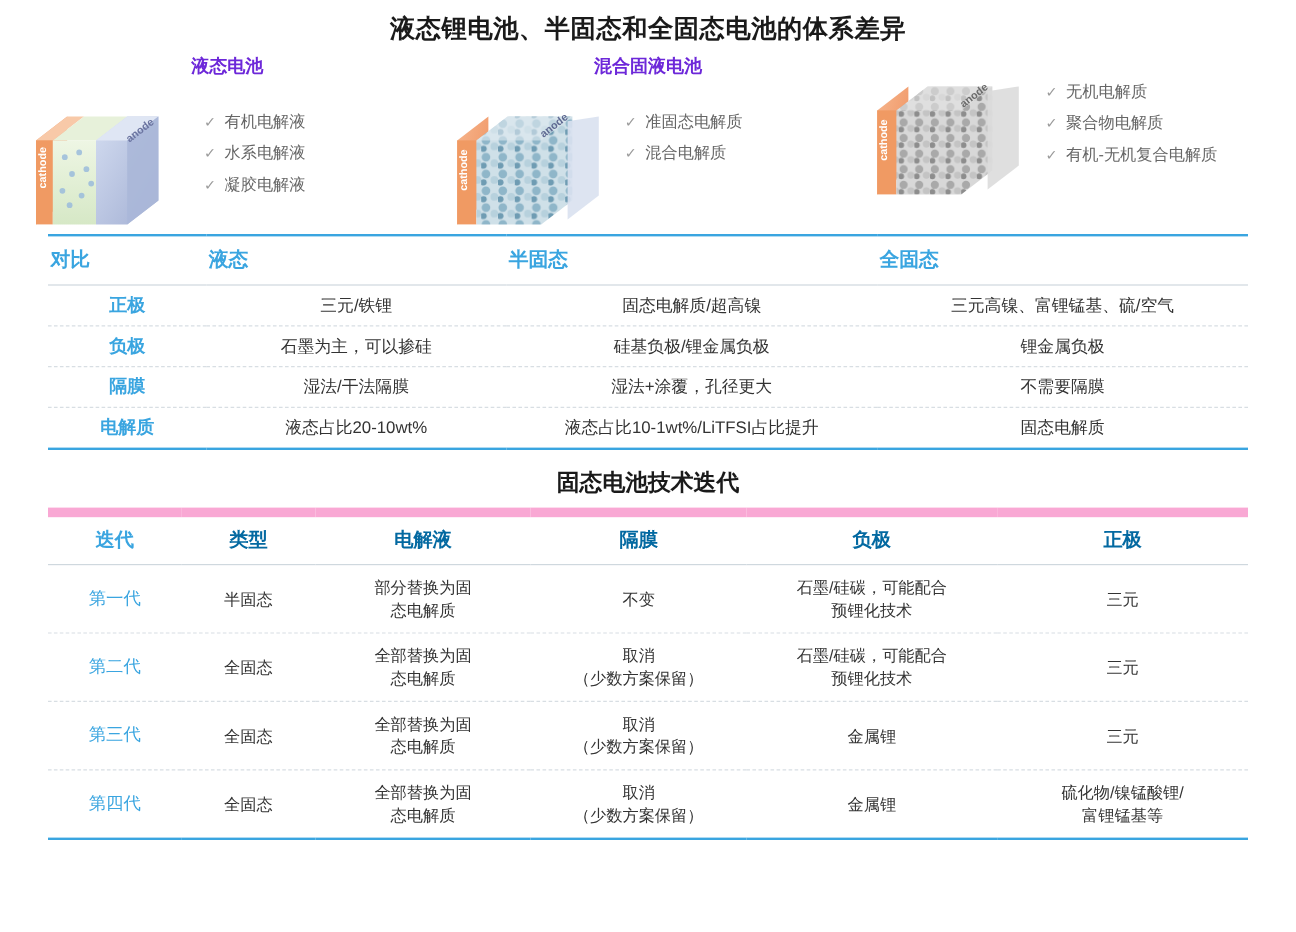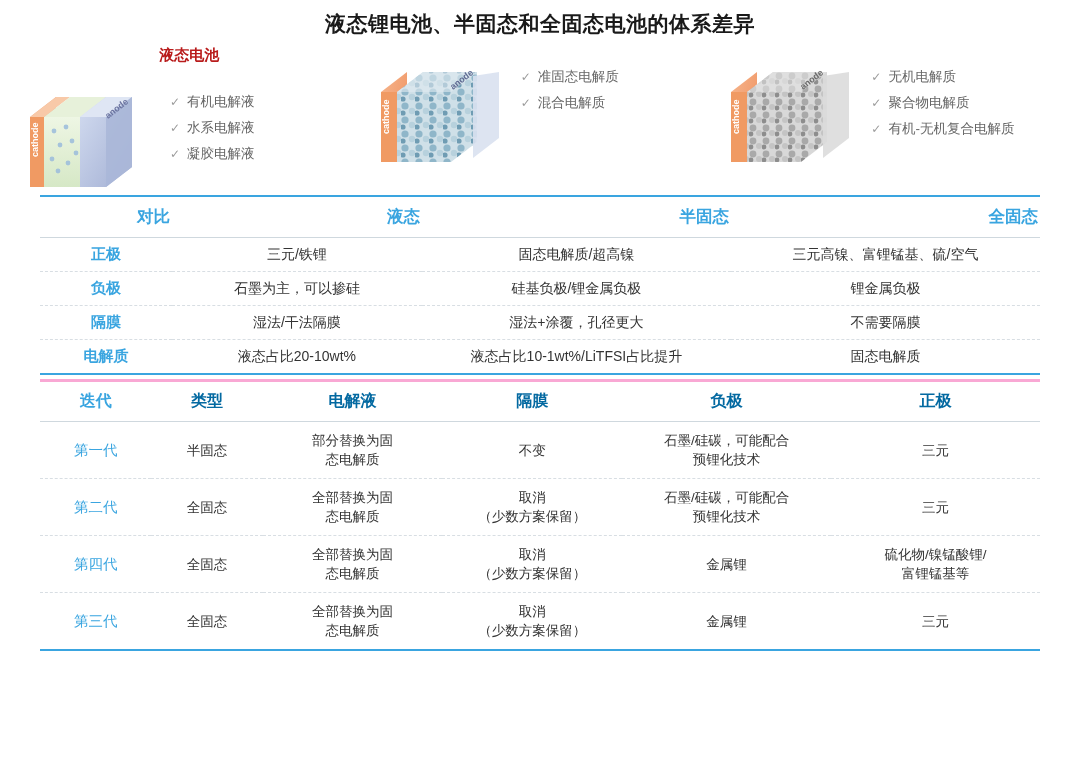--- a/index.html
+++ b/index.html
@@ -38,21 +38,21 @@
     padding: 0 14px;
   }
   .col {
     flex: 1;
     position: relative;
   }
   .col-title {
     text-align: center;
     font-size: 15px;
     font-weight: bold;
-    color: #b91c1c;
+    color: #6d28d9;
     margin-bottom: 6px;
   }
   .col-body {
     display: flex;
     align-items: flex-start;
     gap: 8px;
     padding-left: 8px;
   }
 
   
@@ -88,21 +88,21 @@
   table {
     width: 100%;
     border-collapse: collapse;
     table-layout: fixed;
   }
   .t1 thead th {
     font-size: 16.5px;
     font-weight: bold;
     color: #3aa5e0;
     padding: 9px 2px;
-    text-align: right;
+    text-align: left;
   }
   .t1 thead th.first,
   .t2 thead th.first {
     color: #3aa5e0;
   }
   .t1 { border-top: 2px solid #3aa5e0; border-bottom: 2px solid #3aa5e0; }
   .t1 thead tr { border-bottom: 1px solid #cfd8de; }
   .t1 tbody td {
     font-size: 14px;
     padding: 7px 2px;
@@ -118,21 +118,21 @@
   }
 
   .subtitle {
     text-align: center;
     font-size: 19px;
     font-weight: bold;
     color: #1a1a1a;
     margin: 14px 0 8px 0;
   }
 
-  .t2 { border-top: 3px solid #f9a8d4; border-bottom: 2px solid #3aa5e0; }
+  .t2 { border-top: 8px solid #f9a8d4; border-bottom: 2px solid #3aa5e0; }
   .t2 thead th {
     font-size: 16px;
     font-weight: bold;
     color: #0369a1;
     padding: 9px 2px;
     text-align: center;
   }
   .t2 thead tr { border-bottom: 1px solid #cfd8de; }
   .t2 tbody td {
     font-size: 13.5px;
@@ -214,20 +214,21 @@
             </div>
           <div class="b-row">
               <span class="check">✓</span>
               <span>凝胶电解液</span>
             </div>
         </div>
       </div>
     </div>
 
     <div class="col">
+      <div class="col-title">混合固液电池</div>
       <div class="col-body">
         <div class="cube">
           <svg width="140" height="120" viewBox="0 0 140 120">
             <defs>
               <linearGradient id="orng2" x1="0" y1="0" x2="1" y2="1">
                 <stop offset="0%" stop-color="#f6b68e"></stop>
                 <stop offset="100%" stop-color="#ee8b57"></stop>
               </linearGradient>
               <pattern id="rocks2" width="14" height="14" patternUnits="userSpaceOnUse">
                 <rect width="14" height="14" fill="#cfe0e8"></rect>
@@ -333,20 +334,21 @@
         <tr>
           <td class="rowhead">电解质</td>
           <td>液态占比20-10wt%</td>
           <td>液态占比10-1wt%/LiTFSI占比提升</td>
           <td>固态电解质</td>
         </tr>
       </tbody>
     </table>
   </div>
 
+  <div class="subtitle">固态电池技术迭代</div>
 
   <div class="table-wrap">
     <table class="t2">
       <thead>
         <tr>
           <th class="first" style="width:11%">迭代</th>
           <th style="width:11%">类型</th>
           <th style="width:18%">电解液</th>
           <th style="width:18%">隔膜</th>
           <th style="width:21%">负极</th>
@@ -385,53 +387,53 @@
           </td>
           <td>
             <span class="cellline">石墨/硅碳，可能配合</span>
             <span class="cellline">预锂化技术</span>
           </td>
           <td>
             <span class="cellline">三元</span>
           </td>
         </tr>
         <tr>
+          <td class="rowhead">第三代</td>
+          <td>全固态</td>
+          <td>
+            <span class="cellline">全部替换为固</span>
+            <span class="cellline">态电解质</span>
+          </td>
+          <td>
+            <span class="cellline">取消</span>
+            <span class="cellline">（少数方案保留）</span>
+          </td>
+          <td>
+            <span class="cellline">金属锂</span>
+          </td>
+          <td>
+            <span class="cellline">三元</span>
+          </td>
+        </tr>
+        <tr>
           <td class="rowhead">第四代</td>
           <td>全固态</td>
           <td>
             <span class="cellline">全部替换为固</span>
             <span class="cellline">态电解质</span>
           </td>
           <td>
             <span class="cellline">取消</span>
             <span class="cellline">（少数方案保留）</span>
           </td>
           <td>
             <span class="cellline">金属锂</span>
           </td>
           <td>
             <span class="cellline">硫化物/镍锰酸锂/</span>
             <span class="cellline">富锂锰基等</span>
-          </td>
-        </tr>
-        <tr>
-          <td class="rowhead">第三代</td>
-          <td>全固态</td>
-          <td>
-            <span class="cellline">全部替换为固</span>
-            <span class="cellline">态电解质</span>
-          </td>
-          <td>
-            <span class="cellline">取消</span>
-            <span class="cellline">（少数方案保留）</span>
-          </td>
-          <td>
-            <span class="cellline">金属锂</span>
-          </td>
-          <td>
-            <span class="cellline">三元</span>
           </td>
         </tr>
       </tbody>
     </table>
   </div>
 
 </div>
 
 </body></html>

